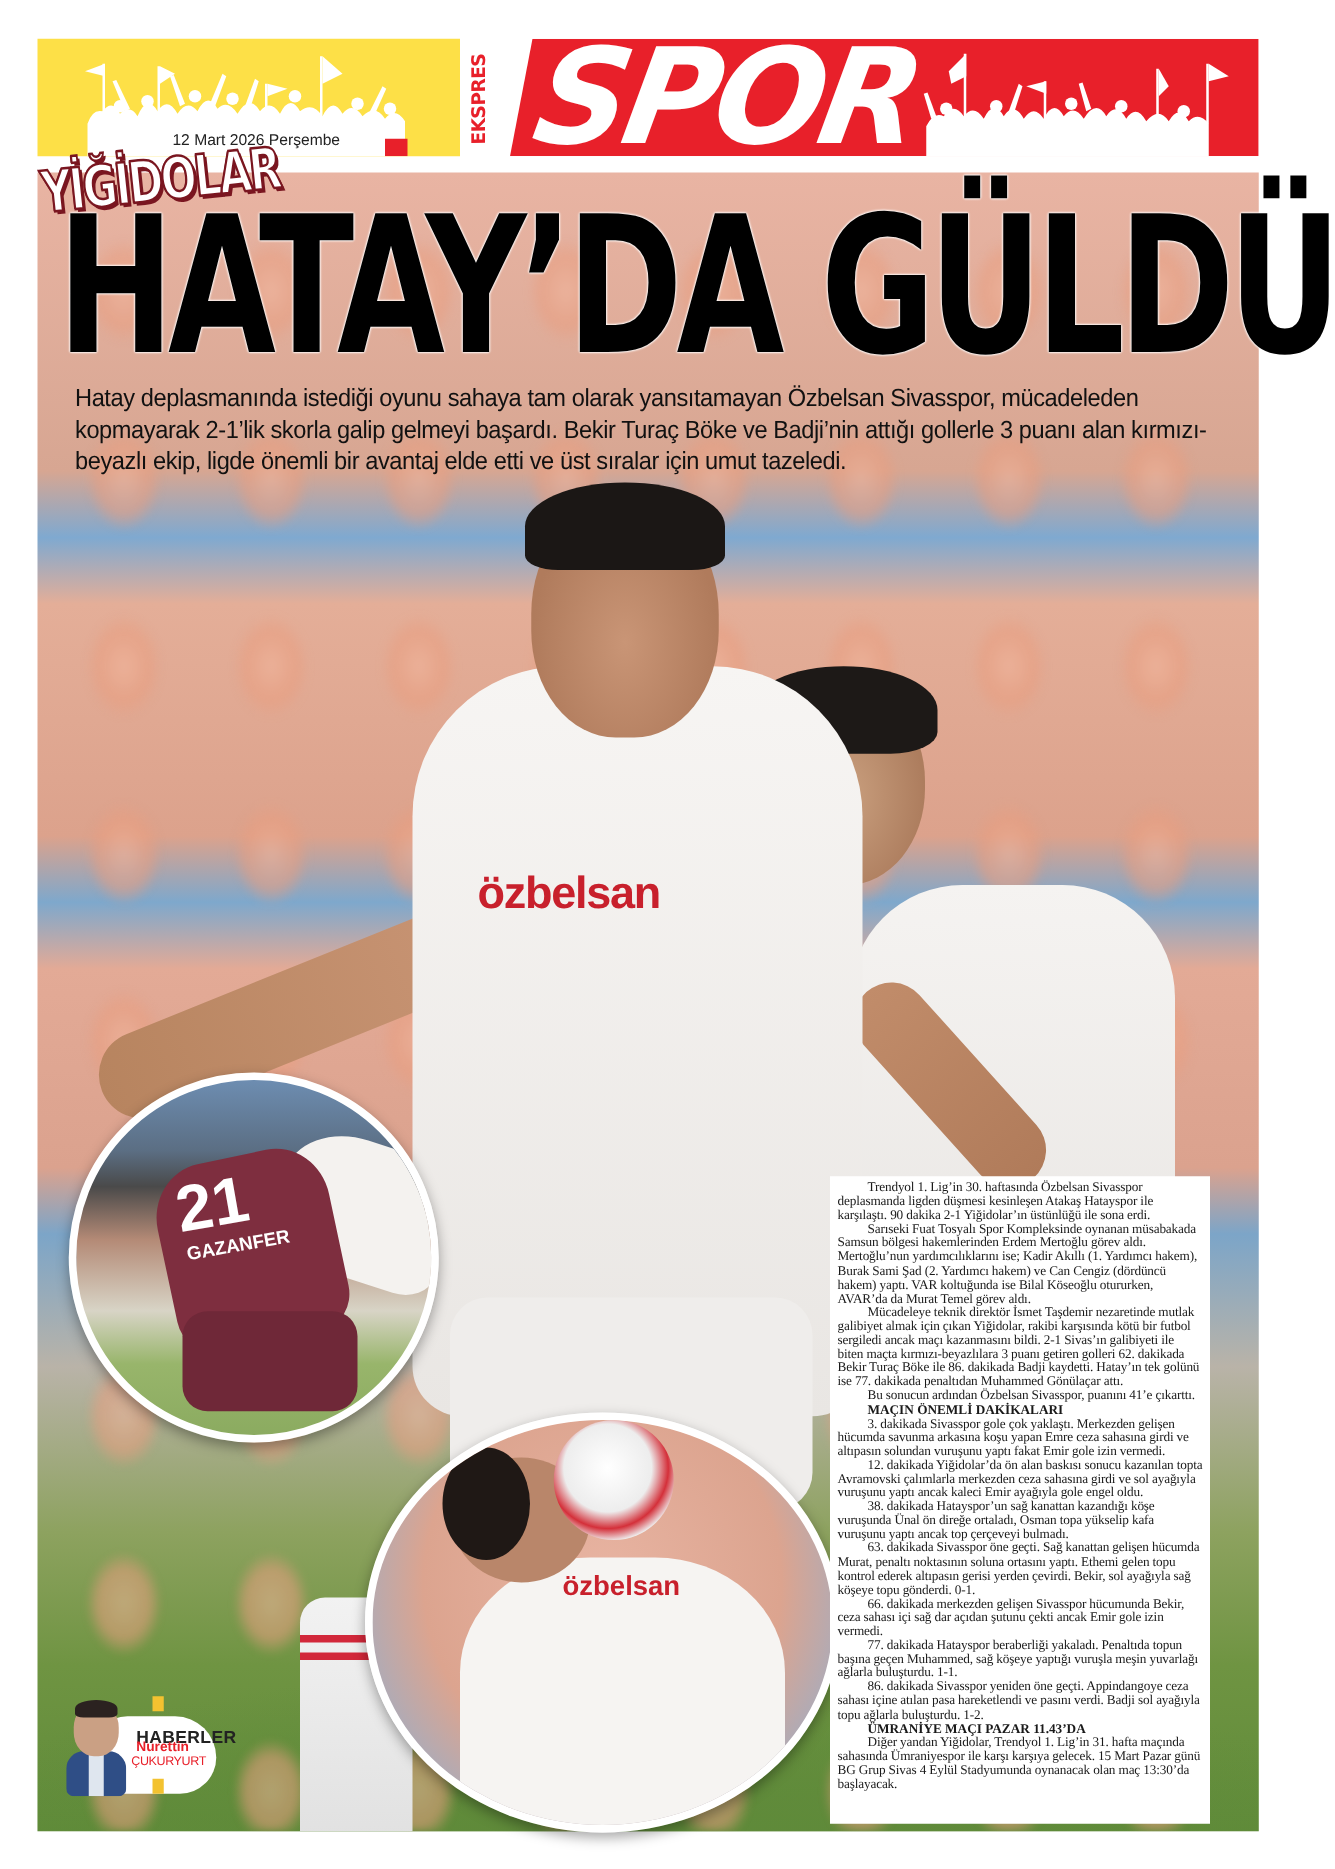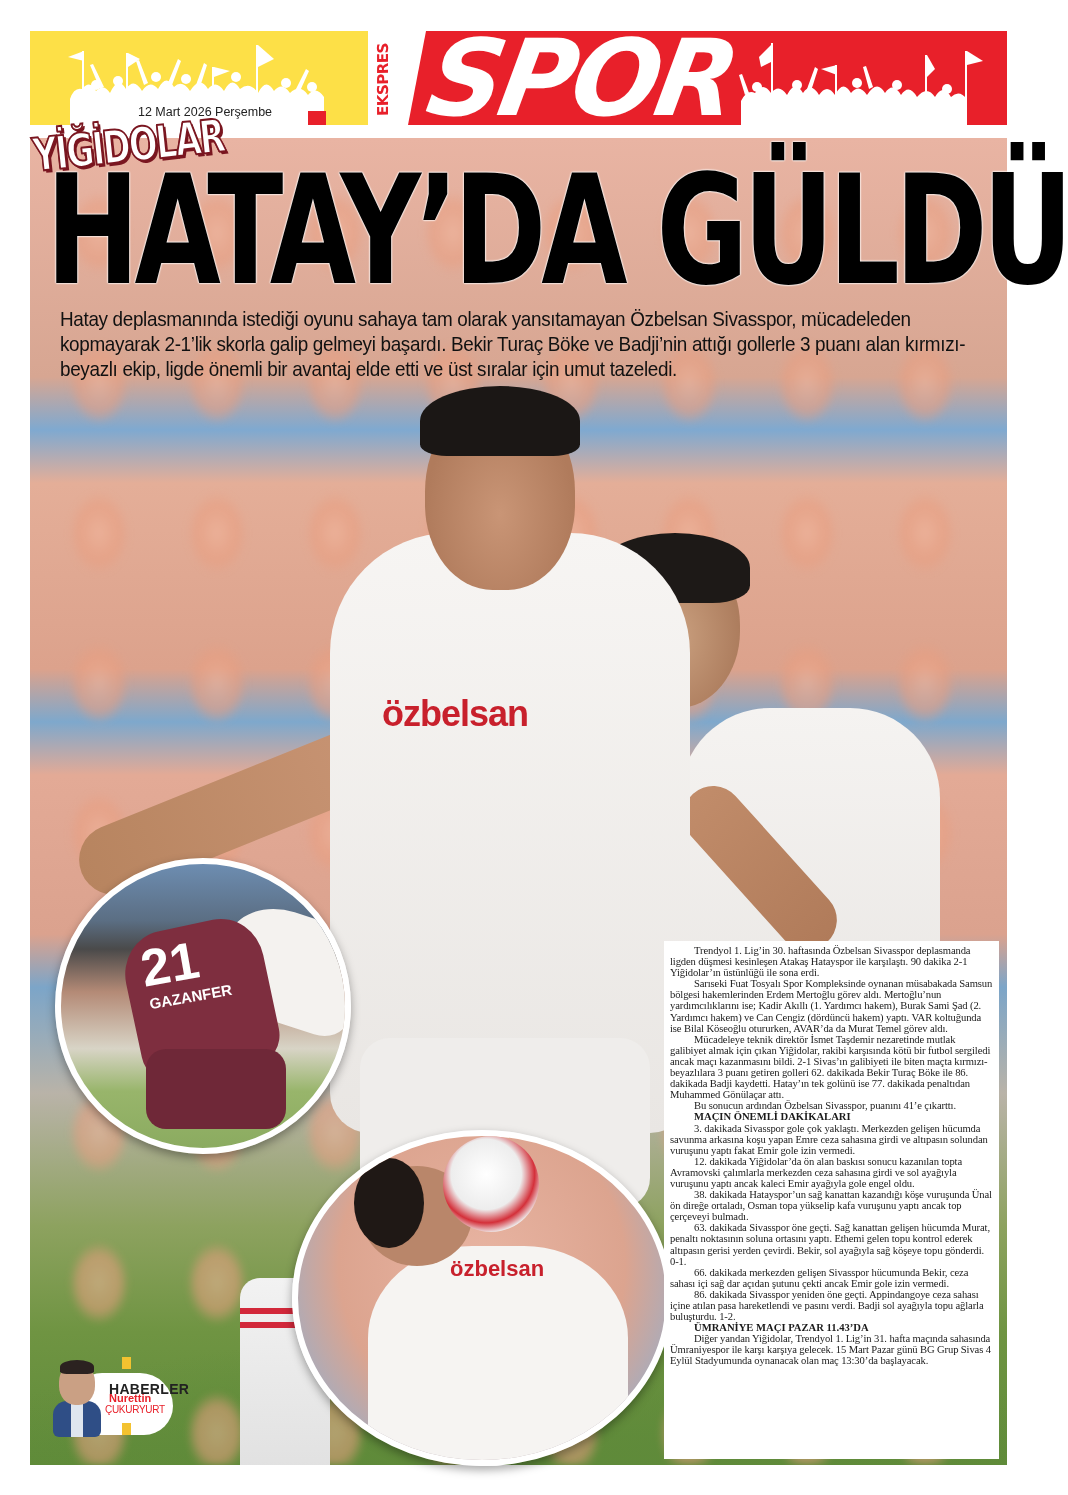--- a/index.html
+++ b/index.html
@@ -80,21 +80,21 @@
   .circle-2 { left: 292px; top: 1130px; width: 380px; height: 336px;
     background: radial-gradient(ellipse at 50% 40%, #e8b4a2 0%, #dca48f 55%, #8db0d3 90%); }
   .c2-body { position: absolute; left: 70px; top: 110px; width: 260px; height: 230px; background: #f6f4f2; border-radius: 40% 40% 10% 10%; }
   .c2-head { position: absolute; left: 64px; top: 30px; width: 110px; height: 100px; background: #b9866a; border-radius: 50%; }
   .c2-hair { position: absolute; left: 56px; top: 22px; width: 70px; height: 90px; background: #1f1815; border-radius: 50%; }
   .c2-ball { position: absolute; left: 145px; top: 0px; width: 96px; height: 96px; border-radius: 50%;
              background: radial-gradient(circle at 45% 40%, #fff 0%, #ededed 45%, #d4303a 62%, #efefef 75%, #b5b5b5 100%); }
   .c2-logo { position: absolute; left: 152px; top: 120px; color: #c8202c; font-weight: bold; font-size: 22px; }
 
   
-  .article { position: absolute; left: 664px; top: 941px; width: 335px; height: 518px; background: #fff; z-index: 5;
+  .article { position: absolute; left: 664px; top: 941px; width: 304px; height: 518px; background: #fff; z-index: 5;
              padding: 4px 6px 4px 6px; font-family: "Liberation Serif", serif; font-size: 10.6px; line-height: 11.1px;
              color: #1a1a1a; letter-spacing: -0.12px; }
   .article p { text-indent: 24px; text-align: left; }
   .article h3 { font-size: 10.6px; line-height: 11.1px; font-weight: bold; padding-left: 24px; letter-spacing: 0; }
 
   
   .badge { position: absolute; left: 53px; top: 1357px; width: 120px; height: 80px; z-index: 6; }
   .badge-bubble { position: absolute; left: 20px; top: 16px; width: 100px; height: 62px; background: #fff; border-radius: 30px 34px 30px 26px; }
   .badge-photo { position: absolute; left: 0; top: 0; width: 48px; height: 80px; overflow: hidden; border-radius: 0 0 6px 6px; }
   .badge-face { position: absolute; left: 6px; top: 6px; width: 36px; height: 42px; background: #caa084; border-radius: 45%; }
@@ -209,20 +209,21 @@
   <p>Trendyol 1. Lig’in 30. haftasında Özbelsan Sivasspor deplasmanda ligden düşmesi kesinleşen Atakaş Hatayspor ile karşılaştı. 90 dakika 2-1 Yiğidolar’ın üstünlüğü ile sona erdi.</p>
   <p>Sarıseki Fuat Tosyalı Spor Kompleksinde oynanan müsabakada Samsun bölgesi hakemlerinden Erdem Mertoğlu görev aldı. Mertoğlu’nun yardımcılıklarını ise; Kadir Akıllı (1. Yardımcı hakem), Burak Sami Şad (2. Yardımcı hakem) ve Can Cengiz (dördüncü hakem) yaptı. VAR koltuğunda ise Bilal Köseoğlu otururken, AVAR’da da Murat Temel görev aldı.</p>
   <p>Mücadeleye teknik direktör İsmet Taşdemir nezaretinde mutlak galibiyet almak için çıkan Yiğidolar, rakibi karşısında kötü bir futbol sergiledi ancak maçı kazanmasını bildi. 2-1 Sivas’ın galibiyeti ile biten maçta kırmızı-beyazlılara 3 puanı getiren golleri 62. dakikada Bekir Turaç Böke ile 86. dakikada Badji kaydetti. Hatay’ın tek golünü ise 77. dakikada penaltıdan Muhammed Gönülaçar attı.</p>
   <p>Bu sonucun ardından Özbelsan Sivasspor, puanını 41’e çıkarttı.</p>
   <h3>MAÇIN ÖNEMLİ DAKİKALARI</h3>
   <p>3. dakikada Sivasspor gole çok yaklaştı. Merkezden gelişen hücumda savunma arkasına koşu yapan Emre ceza sahasına girdi ve altıpasın solundan vuruşunu yaptı fakat Emir gole izin vermedi.</p>
   <p>12. dakikada Yiğidolar’da ön alan baskısı sonucu kazanılan topta Avramovski çalımlarla merkezden ceza sahasına girdi ve sol ayağıyla vuruşunu yaptı ancak kaleci Emir ayağıyla gole engel oldu.</p>
   <p>38. dakikada Hatayspor’un sağ kanattan kazandığı köşe vuruşunda Ünal ön direğe ortaladı, Osman topa yükselip kafa vuruşunu yaptı ancak top çerçeveyi bulmadı.</p>
   <p>63. dakikada Sivasspor öne geçti. Sağ kanattan gelişen hücumda Murat, penaltı noktasının soluna ortasını yaptı. Ethemi gelen topu kontrol ederek altıpasın gerisi yerden çevirdi. Bekir, sol ayağıyla sağ köşeye topu gönderdi. 0-1.</p>
   <p>66. dakikada merkezden gelişen Sivasspor hücumunda Bekir, ceza sahası içi sağ dar açıdan şutunu çekti ancak Emir gole izin vermedi.</p>
+  <p>77. dakikada Hatayspor beraberliği yakaladı. Penaltıda topun başına geçen Muhammed, sağ köşeye yaptığı vuruşla meşin yuvarlağı ağlarla buluşturdu. 1-1.</p>
   <p>86. dakikada Sivasspor yeniden öne geçti. Appindangoye ceza sahası içine atılan pasa hareketlendi ve pasını verdi. Badji sol ayağıyla topu ağlarla buluşturdu. 1-2.</p>
   <h3>ÜMRANİYE MAÇI PAZAR 11.43’DA</h3>
   <p>Diğer yandan Yiğidolar, Trendyol 1. Lig’in 31. hafta maçında sahasında Ümraniyespor ile karşı karşıya gelecek. 15 Mart Pazar günü BG Grup Sivas 4 Eylül Stadyumunda oynanacak olan maç 13:30’da başlayacak.</p>
 </article>
 
 <div class="badge">
   <div class="badge-bubble"></div>
   <div class="badge-yellow badge-y1"></div>
   <div class="badge-yellow badge-y2"></div>
   <div class="badge-photo">

